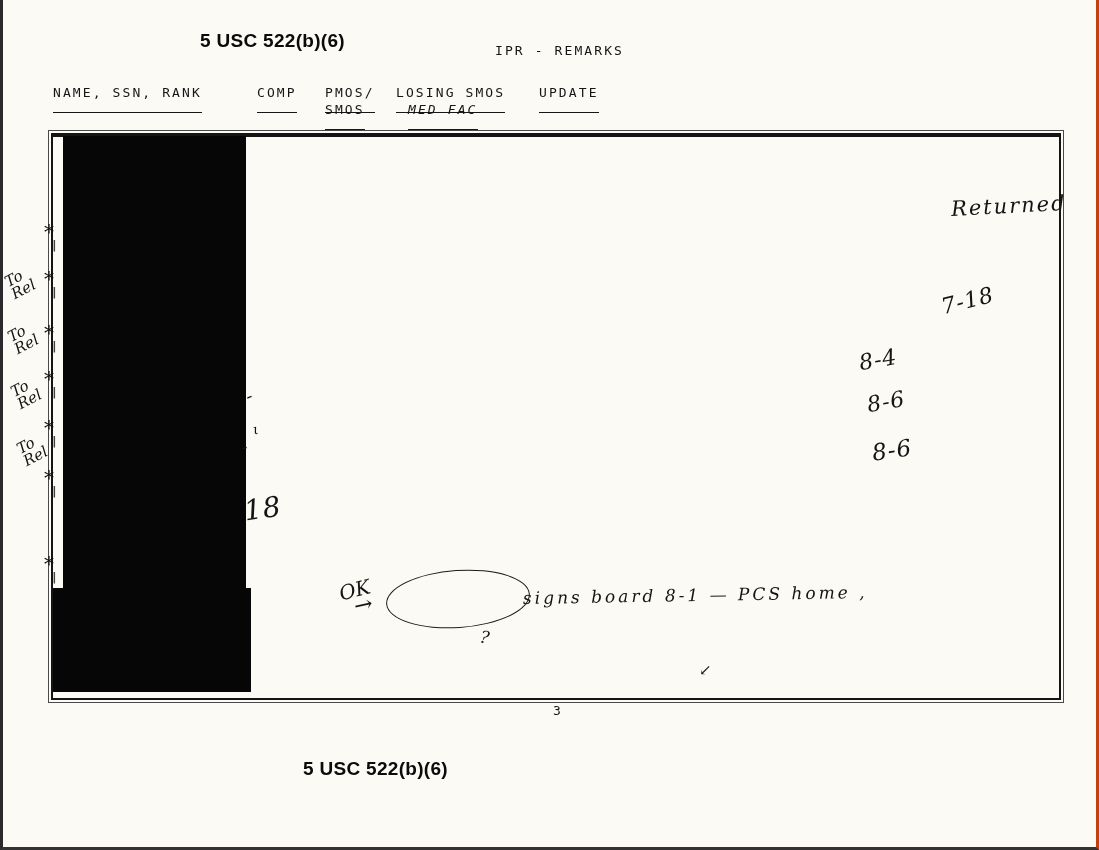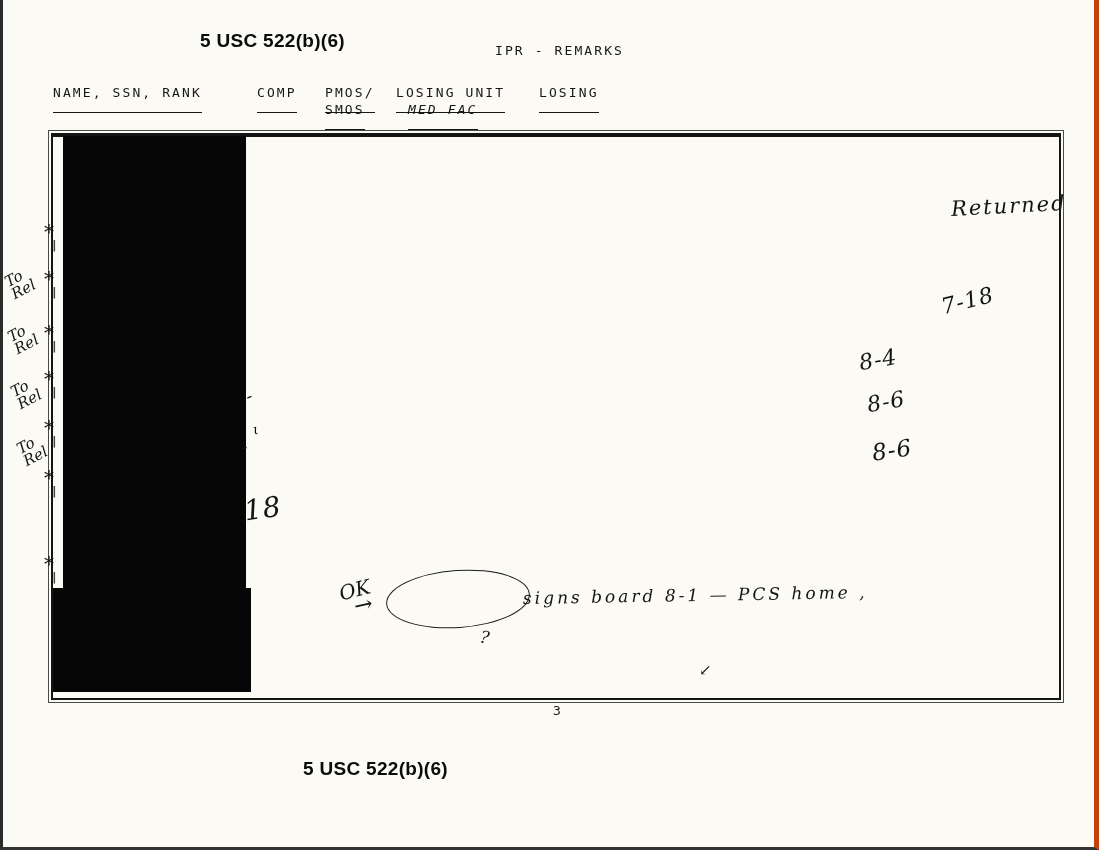--- a/index.html
+++ b/index.html
@@ -3,21 +3,21 @@
 <meta charset="utf-8">
 <style>
   :root{
     --paper:#fbfaf5; --ink:#161616; --redact:#060606;
   }
   html,body{margin:0;padding:0;background:#d9d9d4;}
   #page{
     position:relative;width:1099px;height:850px;margin:0 auto;
     background:var(--paper);
     border-left:3px solid #2a2a2a;border-bottom:3px solid #333;
-    border-right:5px solid #c2410c;
+    border-right:3px solid #c2410c;
     box-sizing:border-box;overflow:hidden;
   }
   .mono{
     font-family:"DejaVu Sans Mono",monospace;
     font-size:13px;line-height:17px;letter-spacing:2.1px;
     color:var(--ink);white-space:pre;
   }
   .stamp{
     position:absolute;
     font-family:"Liberation Sans",sans-serif;font-weight:bold;
@@ -51,23 +51,23 @@
 
   <div class="stamp" style="left:197px;top:30px;font-size:19px;">5 USC 522(b)(6)</div>
 
   <div class="mono abs" style="left:492px;top:42px;">IPR - REMARKS</div>
 
 
   <div class="mono abs hdr" style="left:50px;top:84px;">NAME, SSN, RANK</div>
   <div class="mono abs hdr" style="left:254px;top:84px;">COMP</div>
   <div class="mono abs hdr" style="left:322px;top:84px;">PMOS/</div>
   <div class="mono abs hdr" style="left:322px;top:101px;">SMOS</div>
-  <div class="mono abs hdr" style="left:393px;top:84px;">LOSING UNIT</div>
+  <div class="mono abs hdr" style="left:393px;top:84px;">LOSING SMOS</div>
   <div class="mono abs hdr" style="left:405px;top:101px;font-style:italic;">MED FAC</div>
-  <div class="mono abs hdr" style="left:536px;top:84px;">LOSING</div>
+  <div class="mono abs hdr" style="left:536px;top:84px;">UPDATE</div>
 
   <div id="ipr-table"></div>
 
   <div class="redact" style="left:60px;top:136px;width:183px;height:452px;"></div>
   <div class="redact" style="left:50px;top:588px;width:198px;height:104px;"></div>
 
   <div id="overlays">
       <div class="hw" style="left: 948px; top: 197px; font-size: 21px; letter-spacing: 2px; transform: rotate(-3deg);">Returned</div>
       <div class="hw" style="left: 938px; top: 291px; font-size: 22px; letter-spacing: 1px; transform: rotate(-14deg);">7-18</div>
       <div class="hw" style="left: 856px; top: 350px; font-size: 22px; letter-spacing: 1px; transform: rotate(-10deg);">8-4</div>

